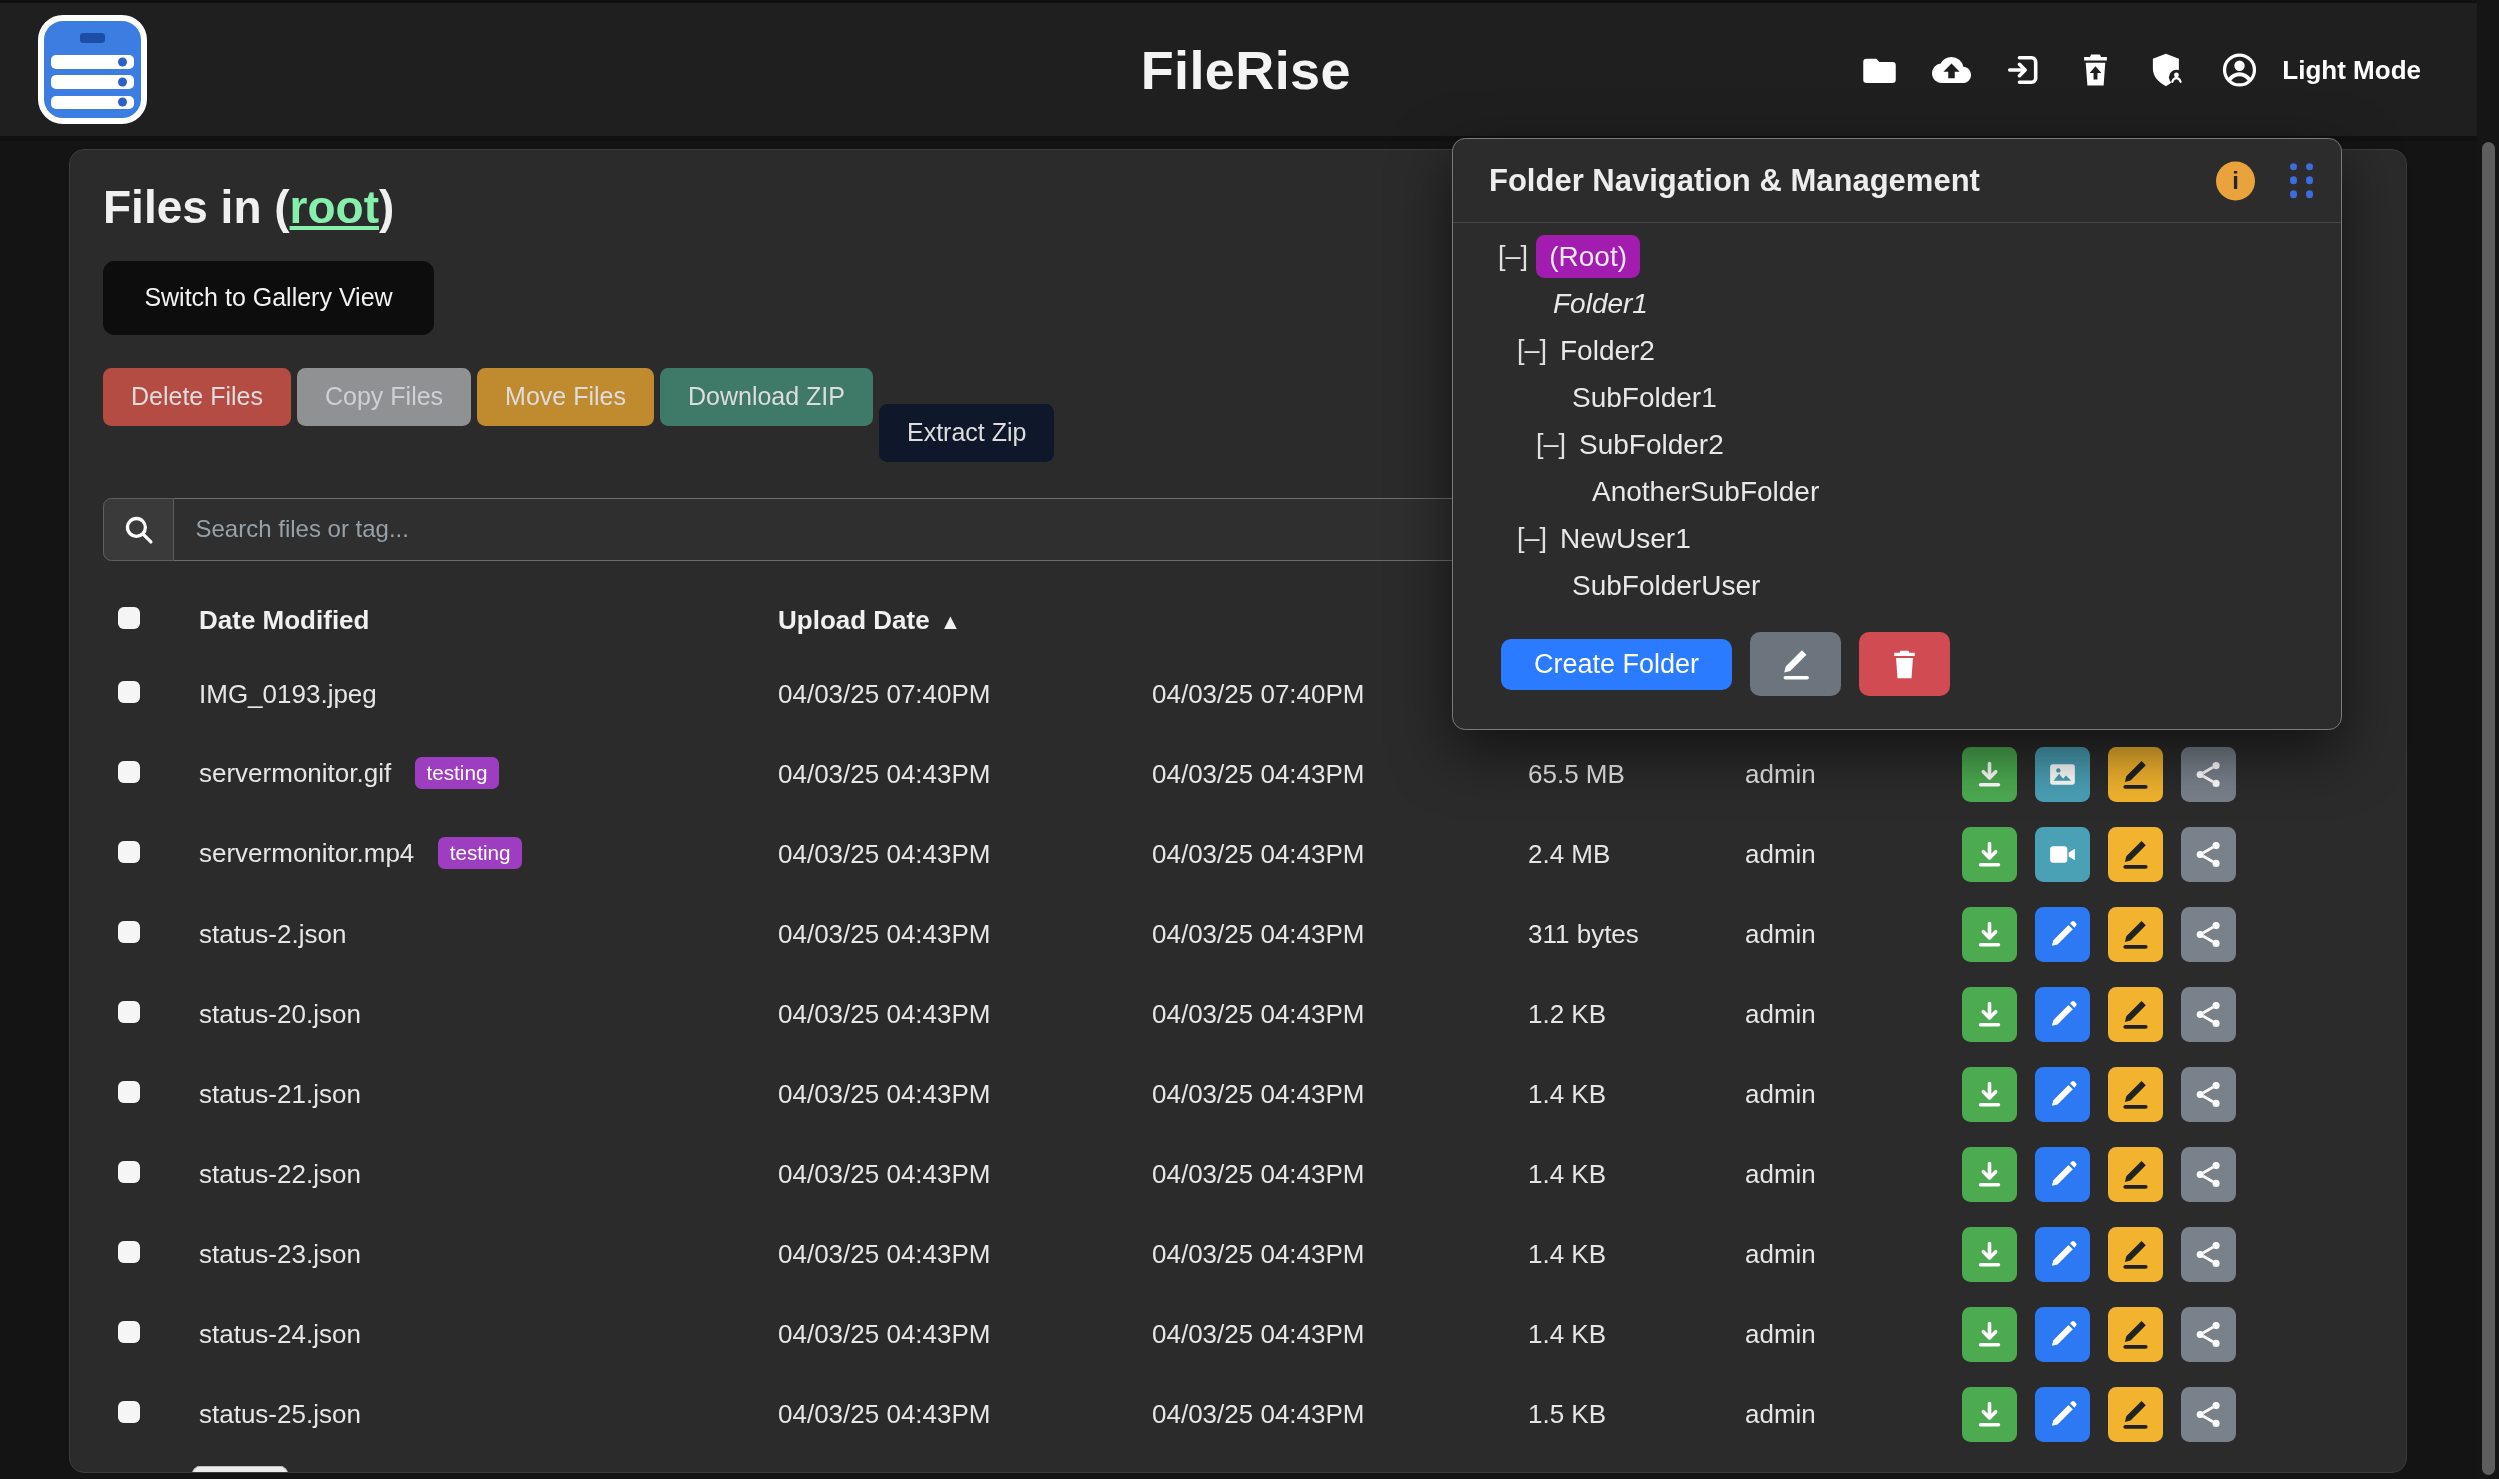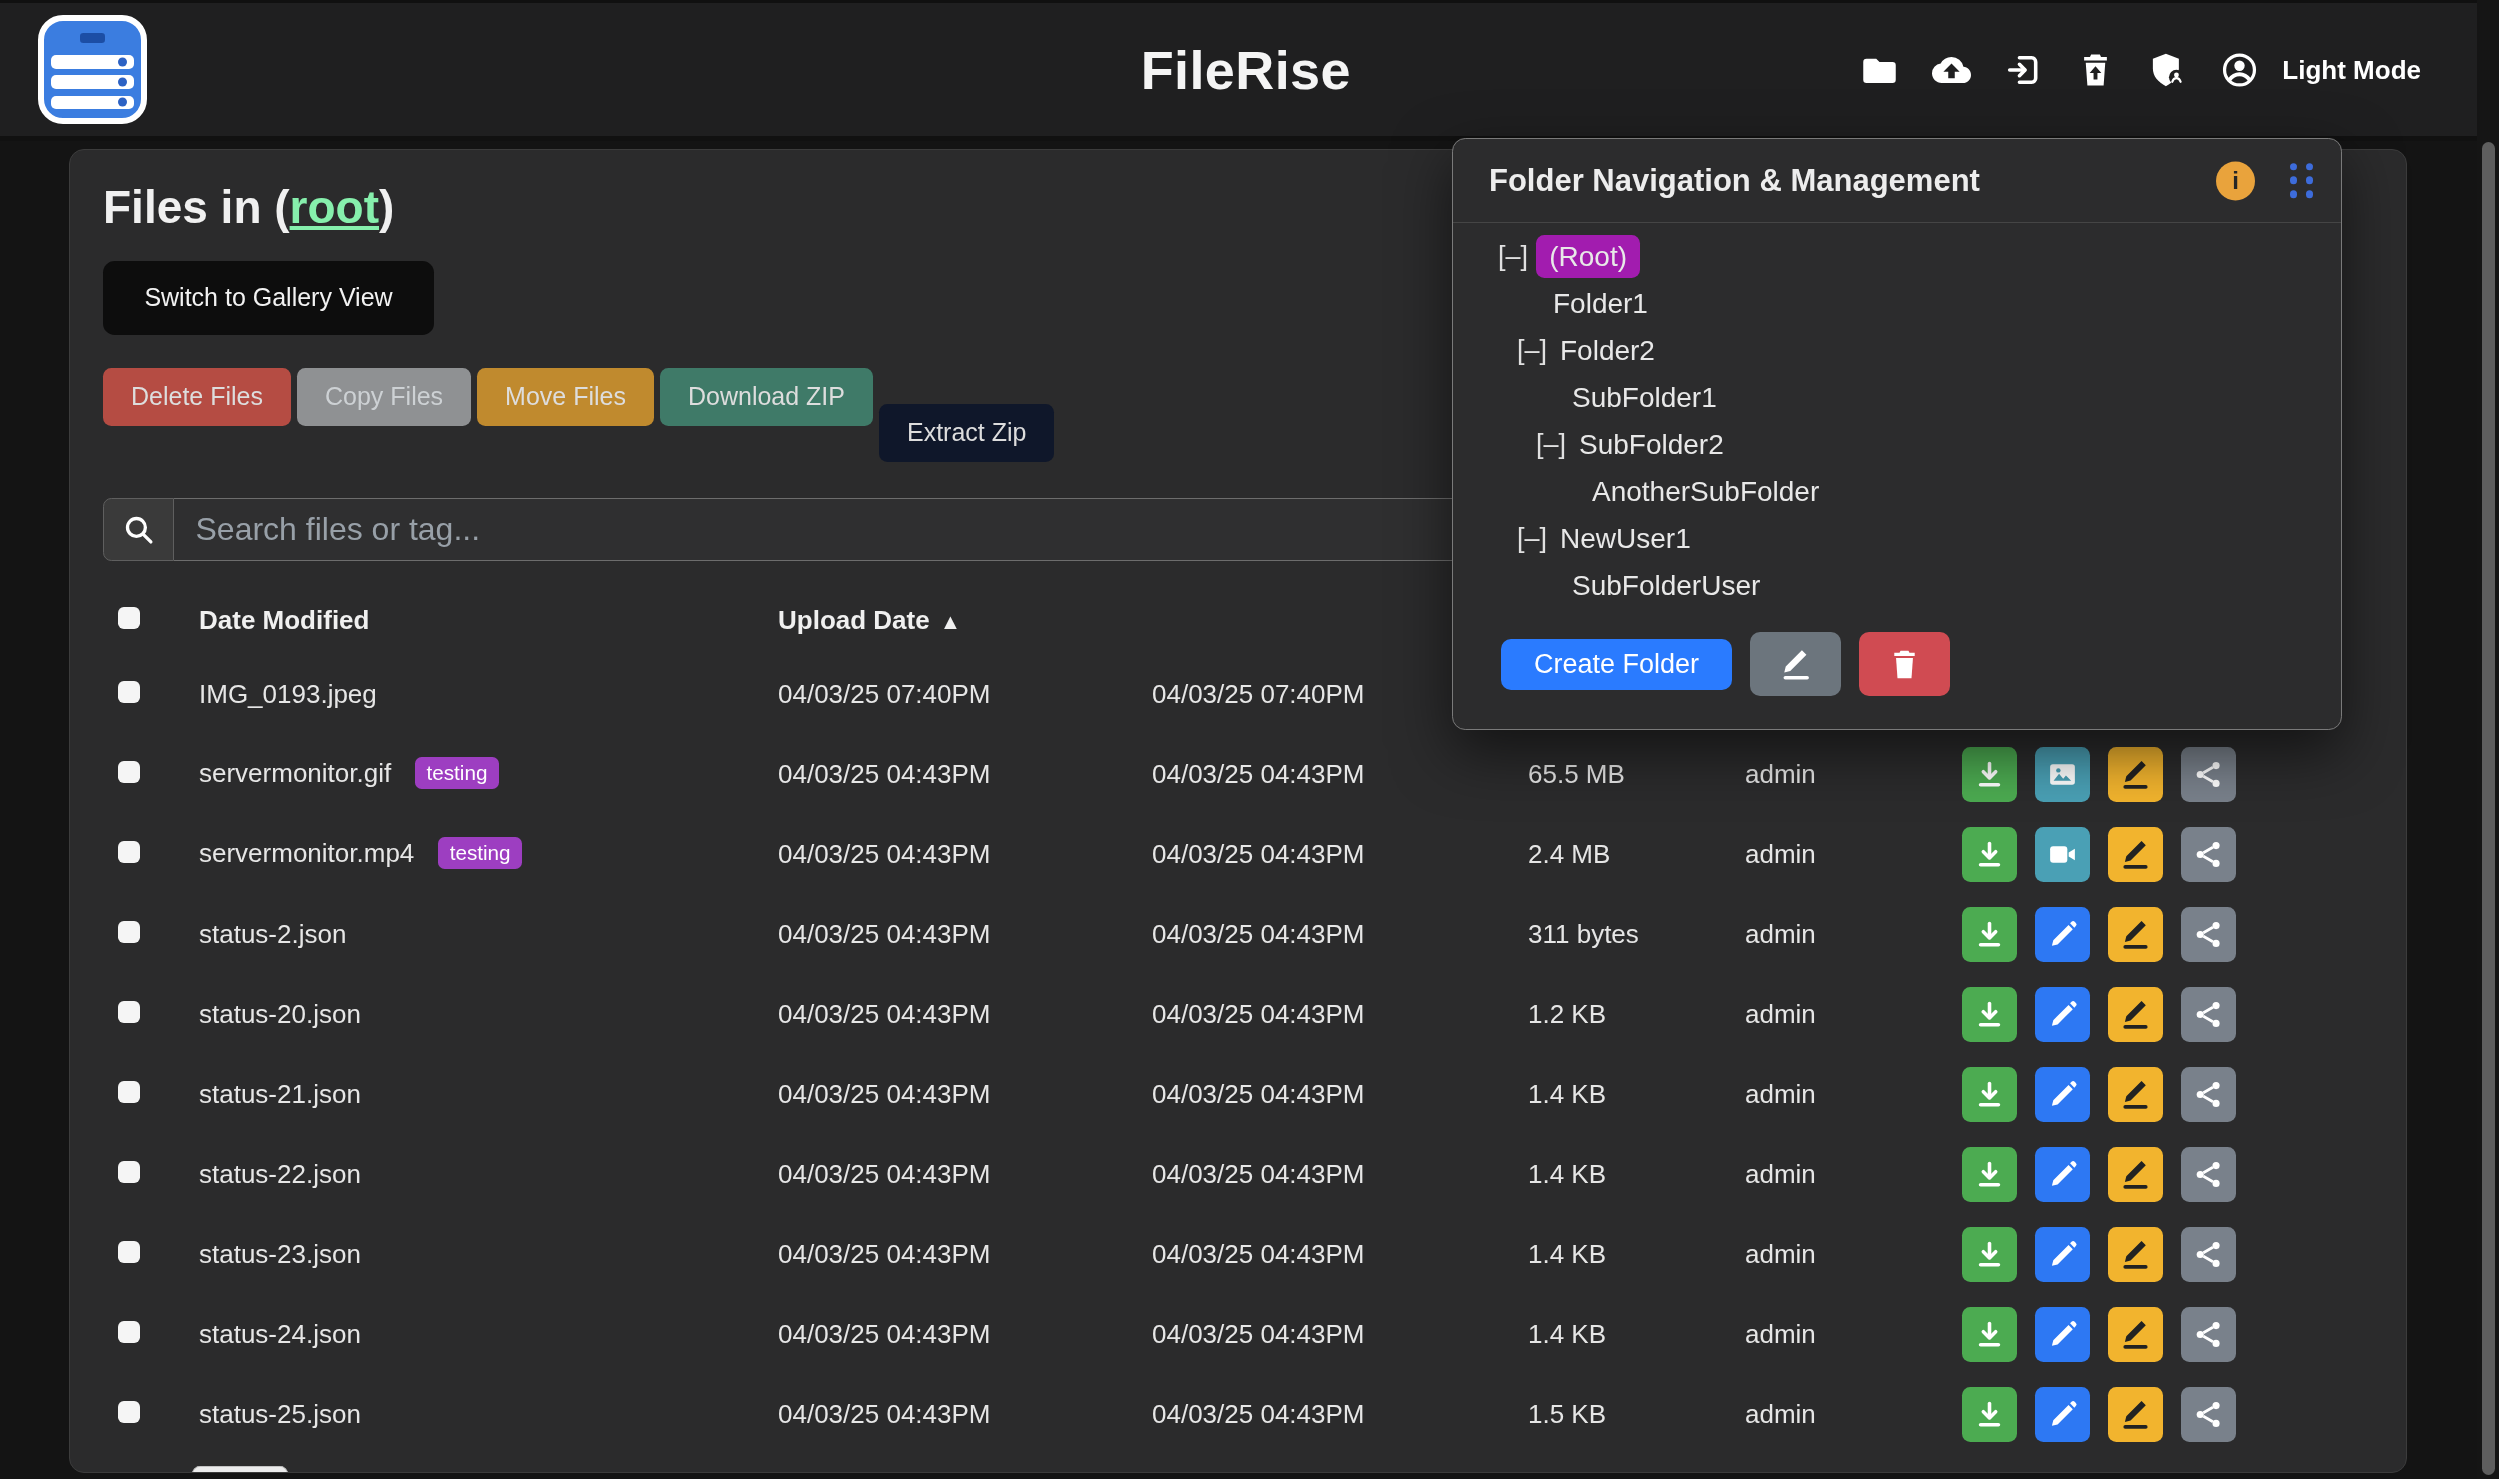--- a/index.html
+++ b/index.html
@@ -73,21 +73,21 @@
   .tbtn-extract  { background: #0f172a; margin-top: 36px; }
 
   .searchbar { margin-top: 36px; display: flex; width: 1418px; height: 63px; }
   .search-icon-box {
     width: 71px; background: #3a3a3a; border: 1.7px solid #5f5f5f;
     border-radius: 8.3px 0 0 8.3px; display: flex; align-items: center; justify-content: center;
   }
   .search-icon-box svg { width: 33px; height: 33px; }
   .search-input {
     flex: 1; background: #2f2f30; border: 1.7px solid #6d6d6d; border-left: none;
-    border-radius: 0 2.5px 2.5px 0; color: #e8e8e8; font-size: 32px; padding: 0 21.5px; outline: none;
+    border-radius: 0 2.5px 2.5px 0; color: #e8e8e8; font-size: 24px; padding: 0 21.5px; outline: none;
   }
   .search-input::placeholder { color: #98a0a8; }
 
   
   .grid-cols { display: grid; grid-template-columns: 96px 579px 374px 376px 217px 217px 1fr; align-items: center; }
   .table-head { margin-top: 36px; height: 48px; font-size: 26px; font-weight: bold; color: #f0f0f0; }
   .cb-cell { padding-left: 15px; }
   .checkbox { display: inline-block; width: 21.5px; height: 22px; background: #f5f5f5; border-radius: 5.8px; cursor: pointer; }
   .sort-indicator { font-size: 21.5px; margin-left: 10px; }
   .file-rows { margin-top: 10px; }
@@ -693,21 +693,21 @@
         <i></i>
         <i></i>
       </span>
   </div>
 
   <div class="tree">
       <div class="tree-row" style="padding-left: 45px;">
     <span class="toggle">[–]</span>
     <span class="tlabel selected">(Root)</span>
   </div>
-      <div class="tree-row" style="padding-left: 64px;">
+      <div class="tree-row" style="padding-left: 64px; font-style: italic;">
     <span class="toggle spacer"></span>
     <span class="tlabel">Folder1</span>
   </div>
       <div class="tree-row" style="padding-left: 64px;">
     <span class="toggle">[–]</span>
     <span class="tlabel">Folder2</span>
   </div>
       <div class="tree-row" style="padding-left: 83px;">
     <span class="toggle spacer"></span>
     <span class="tlabel">SubFolder1</span>

